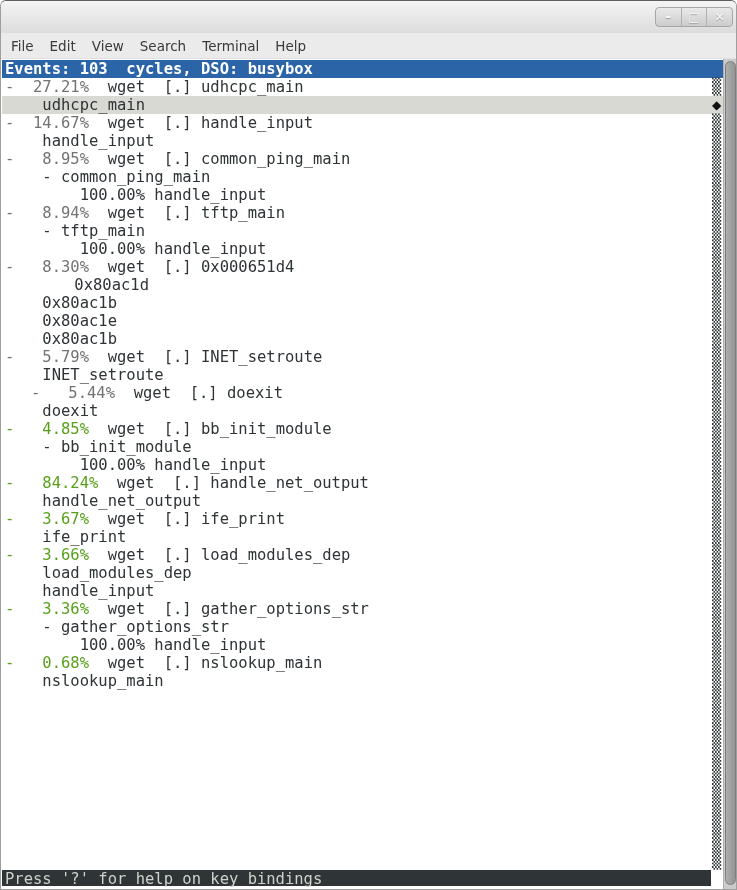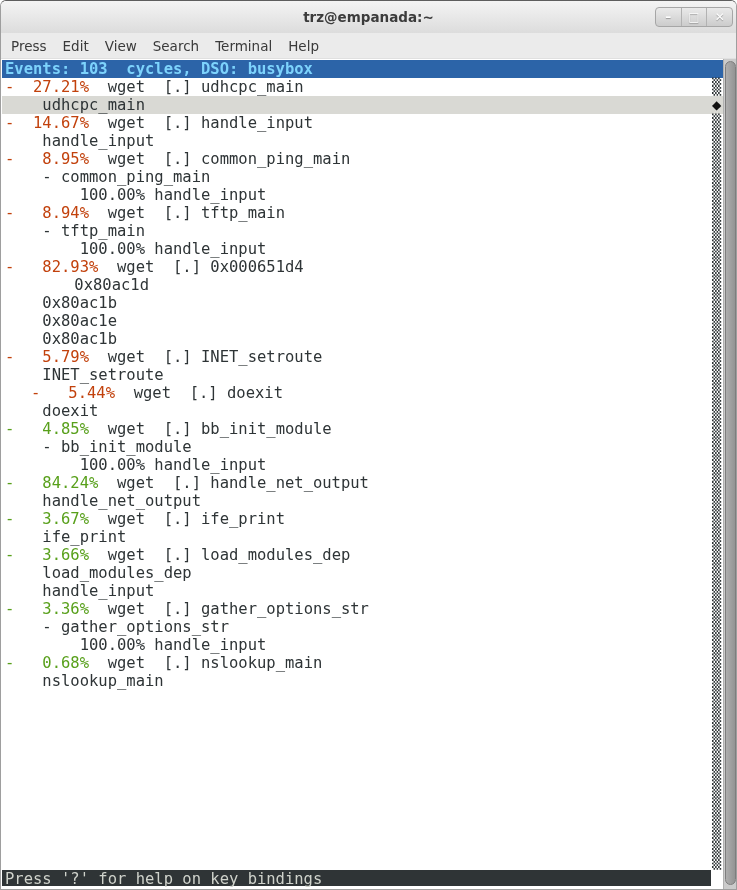--- a/index.html
+++ b/index.html
@@ -55,23 +55,23 @@
   .terminal {
     position:absolute; left:1px; top:58px; width:721px; height:831px;
     background:#ffffff;
     font-family:"DejaVu Sans Mono","Liberation Mono",monospace;
     font-size:15.5px; line-height:18px; color:#2e3436;
   }
   .trow {
     position:absolute; left:0; right:0; height:18px;
     padding-left:3px; white-space:pre;
   }
-  .trow.header { background:#2c64a8; color:#7dd3fc; font-weight:bold; }
+  .trow.header { background:#2c64a8; color:#ffffff; font-weight:bold; }
   .trow.selected { background:#d9d9d4; }
-  .trow .red { color:#c2410c; }
+  .trow .red { color:#737373; }
   .trow .green { color:#58a01b; }
 
   .sglyph {
     position:absolute; left:710px; height:18px; white-space:pre;
     color:#2e3436;
   }
   .sglyph.diamond { color:#111111; }
 
   .statusbar {
     position:absolute; left:0; top:811px; width:709px; height:16px;
@@ -89,57 +89,56 @@
     background:linear-gradient(to right,#aeaeae,#949494);
     border:1px solid #7e7e7e;
   }
 </style>
 </head>
 <body>
 
 <div class="window">
 
   <div class="titlebar">
-    <div class="title">trz@empanada:~</div>
     <div class="win-controls">
       <div class="win-btn">
         <span>–</span>
       </div>
       <div class="win-btn">
         <span>□</span>
       </div>
       <div class="win-btn">
         <span>✕</span>
       </div>
     </div>
   </div>
 
   <div class="menubar">
-    <span class="menu-item">Press</span>
+    <span class="menu-item">File</span>
     <span class="menu-item">Edit</span>
     <span class="menu-item">View</span>
     <span class="menu-item">Search</span>
     <span class="menu-item">Terminal</span>
     <span class="menu-item">Help</span>
   </div>
 
   <div class="terminal">
     <div class="trow header" style="top:1px">Events: 103  cycles, DSO: busybox</div>
     <div id="rows">
         <div class="trow" style="top: 19px;"><span class="red">-  27.21%</span>  wget  [.] udhcpc_main</div>
         <div class="trow selected" style="top: 37px;">    udhcpc_main</div>
         <div class="trow" style="top: 55px;"><span class="red">-  14.67%</span>  wget  [.] handle_input</div>
         <div class="trow" style="top: 73px;">    handle_input</div>
         <div class="trow" style="top: 91px;"><span class="red">-   8.95%</span>  wget  [.] common_ping_main</div>
         <div class="trow" style="top: 109px;">    - common_ping_main</div>
         <div class="trow" style="top: 127px;">        100.00% handle_input</div>
         <div class="trow" style="top: 145px;"><span class="red">-   8.94%</span>  wget  [.] tftp_main</div>
         <div class="trow" style="top: 163px;">    - tftp_main</div>
         <div class="trow" style="top: 181px;">        100.00% handle_input</div>
-        <div class="trow" style="top: 199px;"><span class="red">-   82.93%</span>  wget  [.] 0x000651d4</div>
+        <div class="trow" style="top: 199px;"><span class="red">-   8.30%</span>  wget  [.] 0x000651d4</div>
         <div class="trow" style="top: 217px; margin-left: 32px;">    0x80ac1d</div>
         <div class="trow" style="top: 235px;">    0x80ac1b</div>
         <div class="trow" style="top: 253px;">    0x80ac1e</div>
         <div class="trow" style="top: 271px;">    0x80ac1b</div>
         <div class="trow" style="top: 289px;"><span class="red">-   5.79%</span>  wget  [.] INET_setroute</div>
         <div class="trow" style="top: 307px;">    INET_setroute</div>
         <div class="trow" style="top: 325px; padding-left: 29px;"><span class="red">-   5.44%</span>  wget  [.] doexit</div>
         <div class="trow" style="top: 343px;">    doexit</div>
         <div class="trow" style="top: 361px;"><span class="green">-   4.85%</span>  wget  [.] bb_init_module</div>
         <div class="trow" style="top: 379px;">    - bb_init_module</div>

